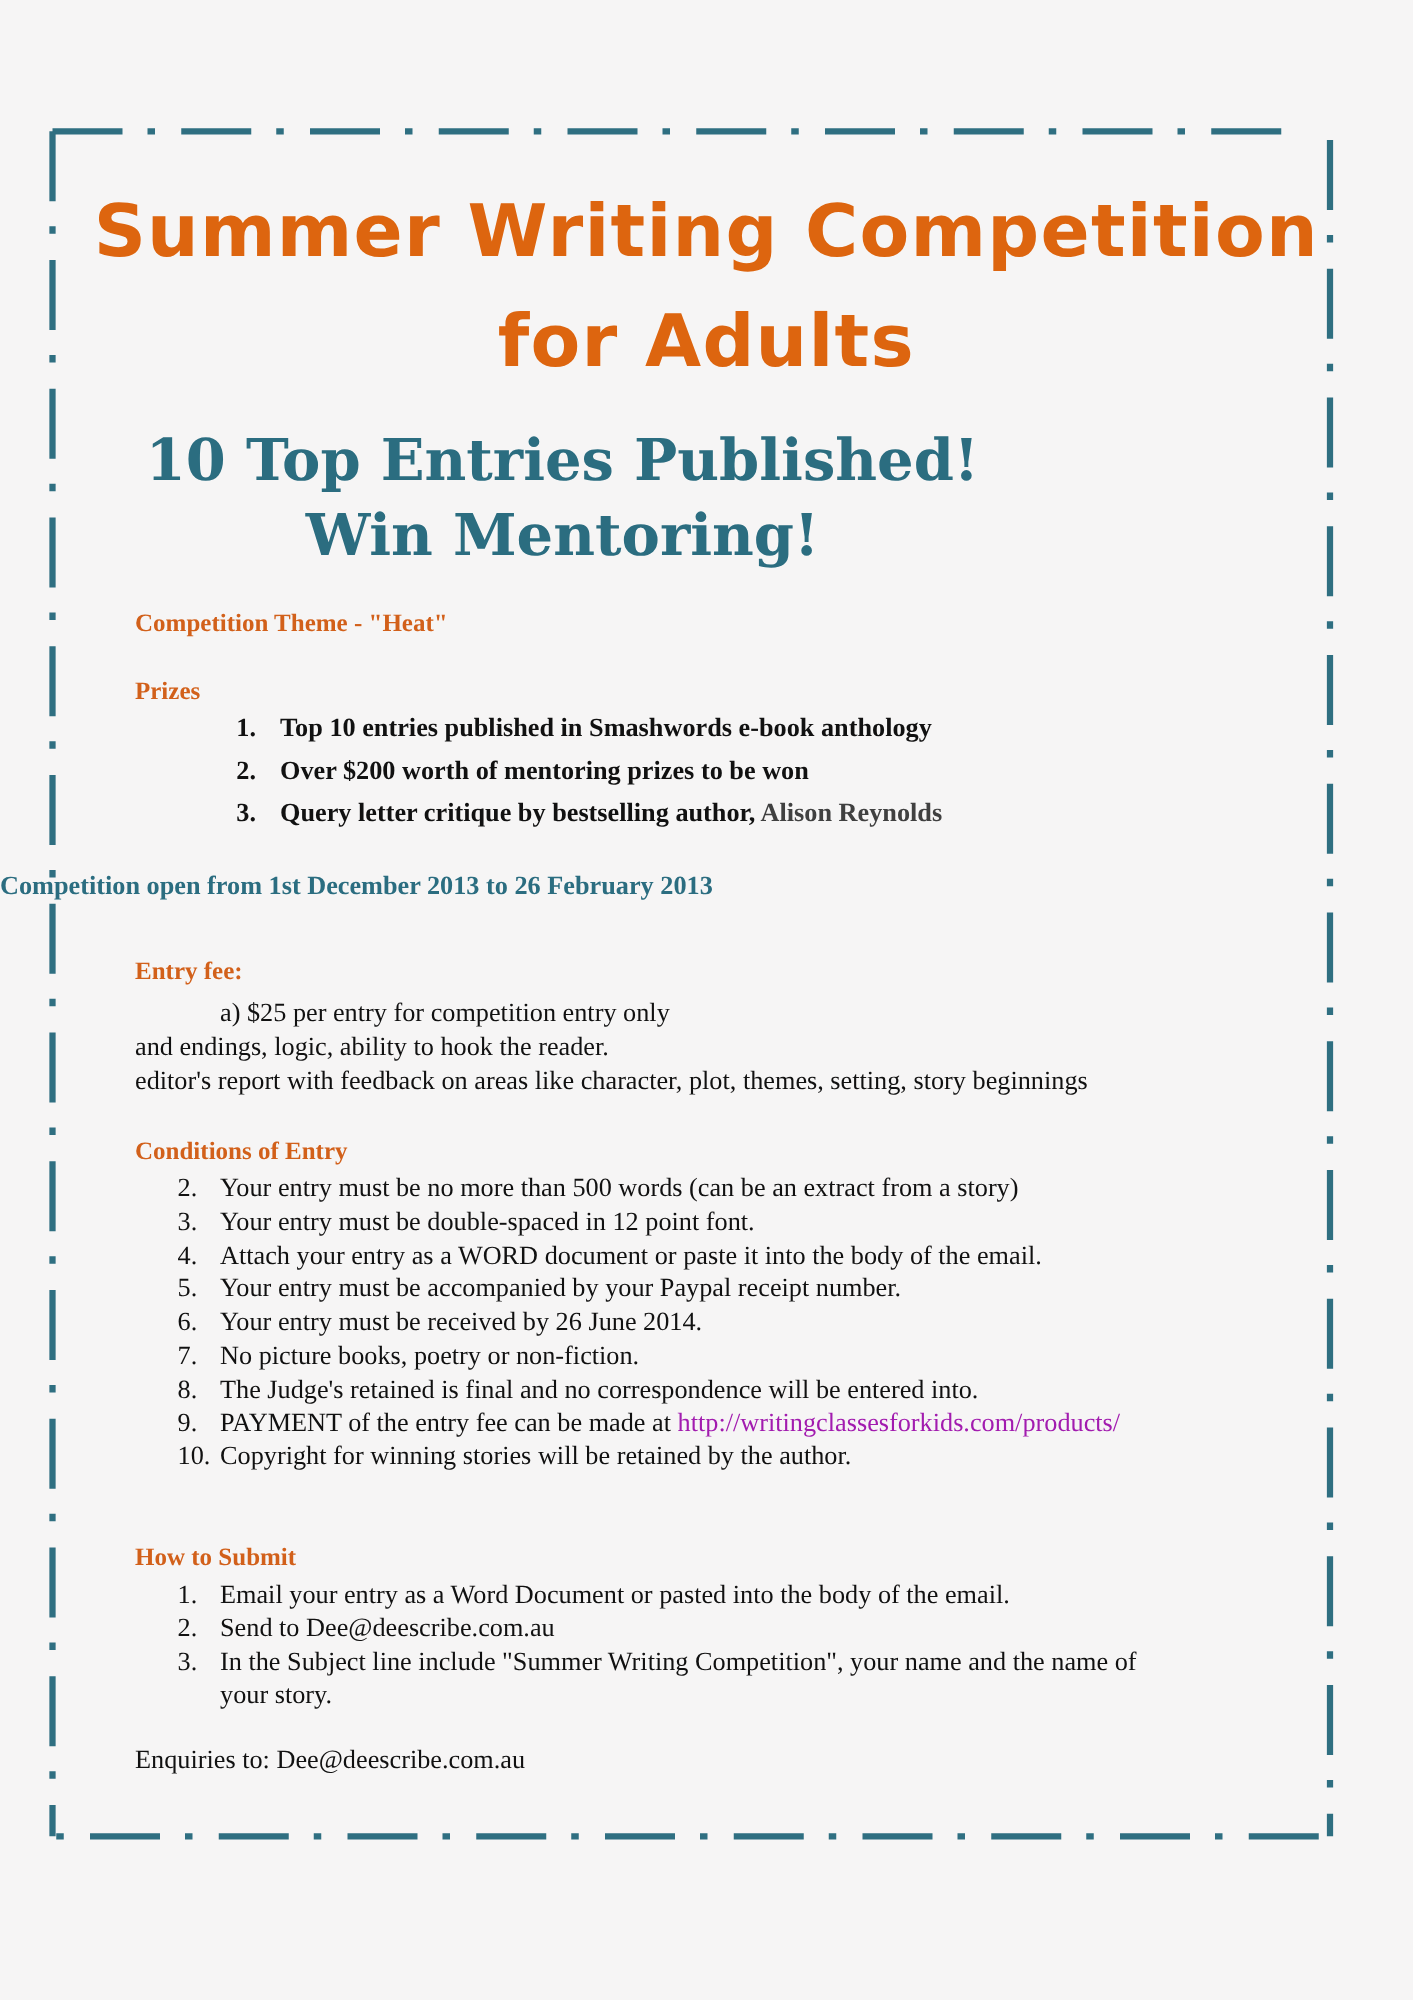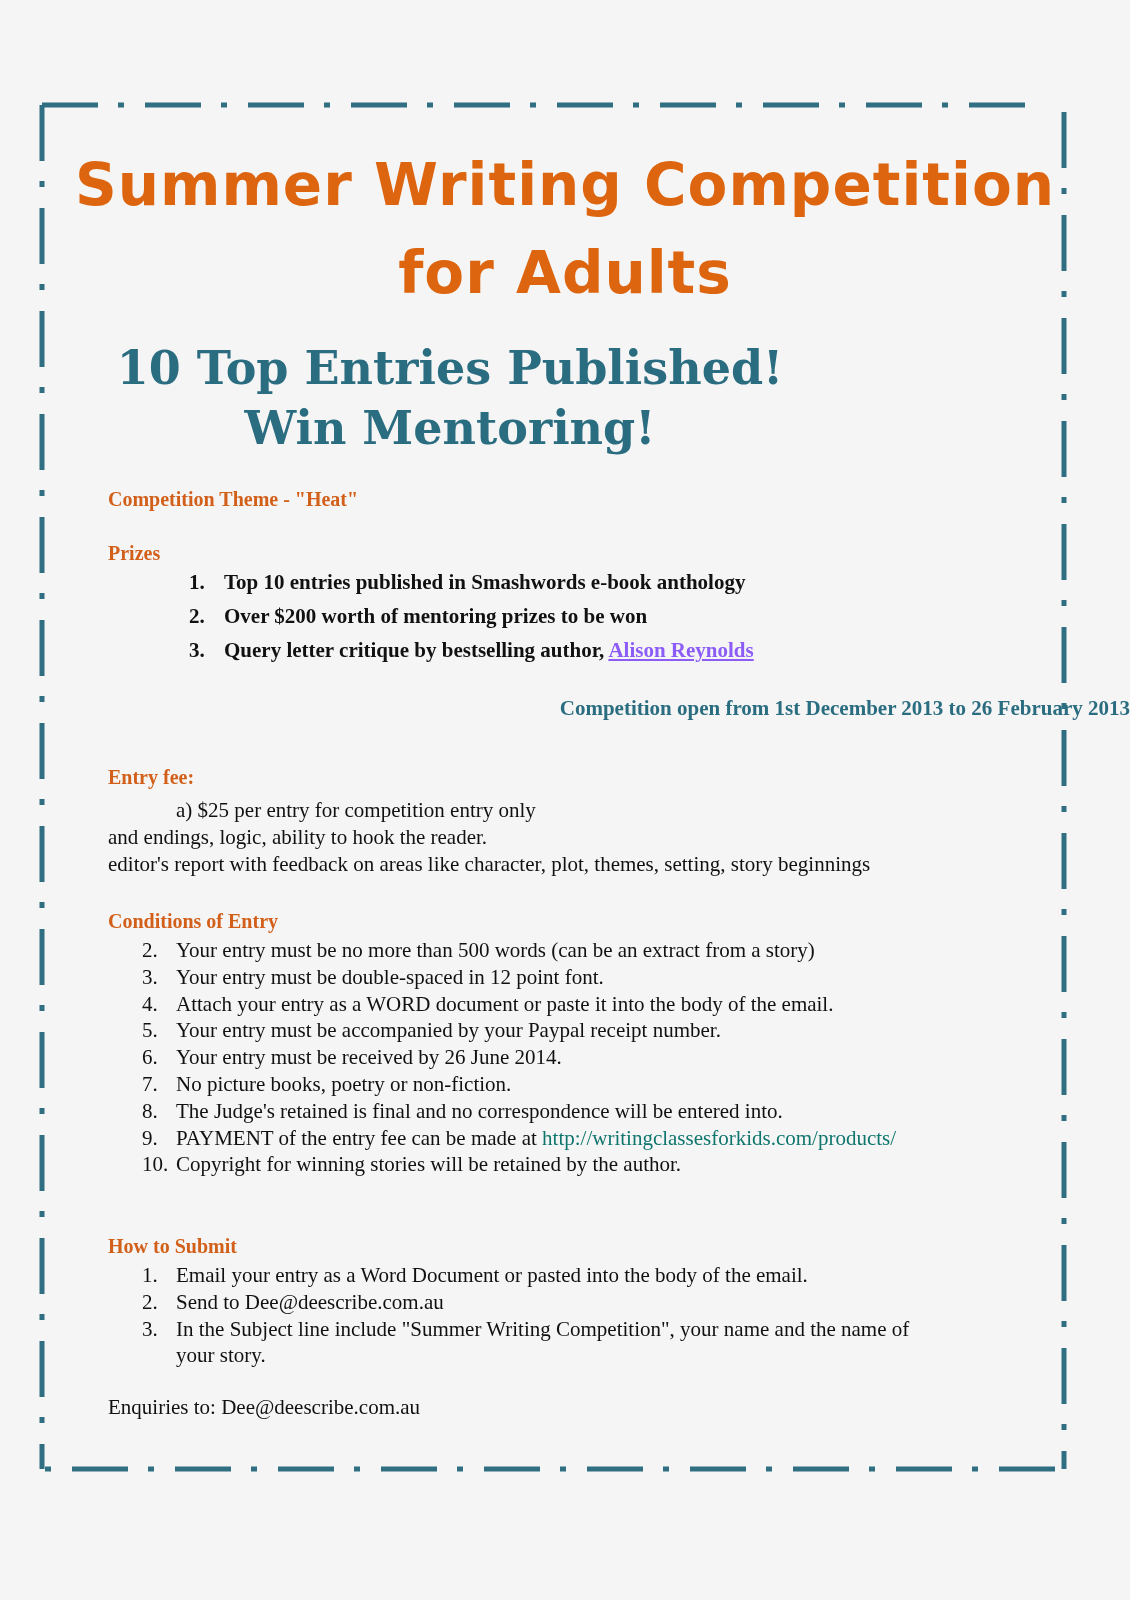--- a/index.html
+++ b/index.html
@@ -19,23 +19,23 @@
     position: absolute; left: 0; width: 900px; text-align: center;
     font-family: "DejaVu Serif", serif; font-weight: bold;
     color: #2b6d80; font-size: 46px; line-height: 60px;
   }
   .abs { position: absolute; }
   .heading { color: #d2601a; font-weight: bold; font-size: 20px; font-family: "Liberation Serif", serif; }
   .body-text { font-family: "Liberation Serif", serif; font-size: 21px; line-height: 26.8px; }
   .prize { font-family: "Liberation Serif", serif; font-weight: bold; font-size: 21px; line-height: 34px; }
   .num { display: inline-block; width: 34px; }
   .num-prize { display: inline-block; width: 35px; }
-  .link { color: #8b5cf6; text-decoration: underline; }
-  .url { color: #0f766e; }
-  .open-line { color: #2b6d80; font-weight: bold; font-family: "Liberation Serif", serif; font-size: 21px; text-align: right; width: 1130px; left: 0; }
+  .link { color: #404040; }
+  .url { color: #a21caf; }
+  .open-line { color: #2b6d80; font-weight: bold; font-family: "Liberation Serif", serif; font-size: 21px; text-align: left; width: 1130px; left: 0; }
   .li { white-space: nowrap; }
 </style>
 </head>
 <body>
 
 <svg class="frame" viewBox="0 0 1130 1600" xmlns="http://www.w3.org/2000/svg">
   <g stroke="#2f6f81" stroke-width="5" fill="none">
 
     <line x1="42" y1="105" x2="1040" y2="105" stroke-dasharray="56 20 6 21"></line>
 

